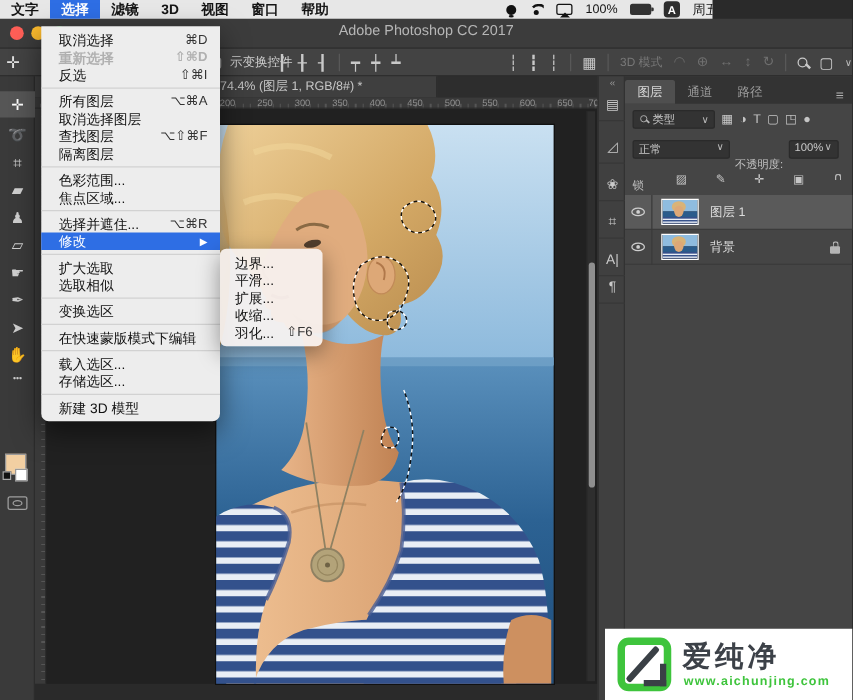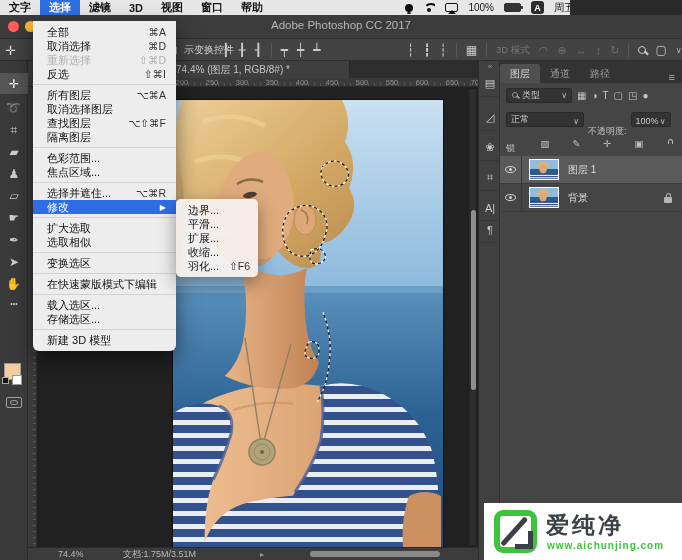--- a/index.html
+++ b/index.html
@@ -89,21 +89,21 @@
   .ptab{height:19px;padding:0 10px;font-size:10px;color:#9e9e9e;display:flex;align-items:center;}
   .ptab.active{background:#4f4f4f;color:#d8d8d8;border-radius:2px 2px 0 0;}
   .ptab-menu{margin-left:auto;color:#b5b5b5;font-size:11px;padding:0 7px;}
   .prow{position:absolute;left:0;width:182px;display:flex;align-items:center;color:#c9c9c9;font-size:9.5px;}
   .prow-filter{top:22px;height:24px;gap:5px;padding:0 6px;}
   .searchbox{width:66px;height:15px;background:#333;border:1px solid #2a2a2a;border-radius:2px;display:flex;align-items:center;gap:3px;padding:0 4px;font-size:9px;}
   .searchbox .mag{transform:scale(.72);border-color:#b5b5b5;}
   .searchbox .mag::after{background:#b5b5b5;}
   .fico{font-size:10px;color:#c5c5c5;}
   .prow-blend{top:46px;height:24px;gap:4px;padding:0 6px;}
-  .selbox{height:15px;background:#333;border:1px solid #2a2a2a;border-radius:2px;display:flex;align-items:flex-end;justify-content:space-between;padding:0 4px;font-size:9px;}
+  .selbox{height:15px;background:#333;border:1px solid #2a2a2a;border-radius:2px;display:flex;align-items:flex-start;justify-content:space-between;padding:0 4px;font-size:9px;}
   .blendsel{width:78px;}
   .valbox{width:40px;height:15px;}
   .plabel{font-size:9px;color:#c2c2c2;margin-top:24px;}
   .prow-lock{top:70px;height:24px;gap:23px;padding:0 6px;}
   .lockico{font-size:9.5px;color:#c5c5c5;}
   .layers{position:absolute;left:0;top:95px;width:182px;}
   .lrow{position:relative;width:182px;height:28px;display:flex;align-items:center;border-bottom:1px solid #3b3b3b;}
   .lrow.selected{background:#5a5a5a;}
   .eyecell{width:22px;height:28px;border-right:1px solid #3a3a3a;display:flex;align-items:center;justify-content:center;}
   .eye{display:inline-block;width:11px;height:7px;border:1px solid #cfcfcf;border-radius:50%;position:relative;}
@@ -120,21 +120,21 @@
   .wm-logo::before{content:"";position:absolute;left:-4px;top:13px;width:36px;height:4.5px;background:#3a4046;transform:rotate(-48deg);border-radius:2px;}
   .wm-logo::after{content:"";position:absolute;right:-2px;bottom:-2px;width:13px;height:13px;border-right:5px solid #3a4046;border-bottom:5px solid #3a4046;background:transparent;}
   .wm-brand{position:absolute;left:62px;top:7px;font-size:23px;font-weight:bold;color:#3c4148;letter-spacing:3px;}
   .wm-url{position:absolute;left:63px;top:37px;font-size:10px;font-weight:bold;color:#3ec43c;letter-spacing:1px;}
 
   
   .menu{position:absolute;left:33px;top:21px;width:143px;background:#ededed;border-radius:0 0 6px 6px;box-shadow:0 8px 22px rgba(0,0,0,.5);padding:4px 0;z-index:50;}
   .mi{height:14px;display:flex;align-items:center;padding:0 10px 0 14px;font-size:11px;color:#111;}
   .mi .lbl{flex:0 0 auto;}
   .mi .sc{margin-left:auto;color:#333;font-size:10.5px;}
-  .mi.dis{color:#b0b0b0;}
+  .mi.dis{color:#b0b0b0;font-weight:bold;}
   .mi.dis .sc{color:#b0b0b0;}
   .mi.hl{background:#2e6ee4;color:#fff;}
   .mi .arrow{margin-left:auto;font-size:8px;color:#fff;}
   .msep{height:1px;background:#d2d2d2;margin:3px 0;}
   .submenu{position:absolute;left:176px;top:199px;width:82px;background:rgba(248,242,240,.93);border-radius:5px;box-shadow:0 6px 18px rgba(0,0,0,.4);padding:4px 0;z-index:51;}
   .submenu .mi{padding:0 8px 0 12px;}
 </style>
 </head>
 <body>
 
@@ -322,26 +322,20 @@
         <path d="M138,150 q10,-4 14,4 q2,8 -8,10 q-10,0 -6,-14 Z"></path>
         <path d="M136,242 q10,-2 10,8 q0,10 -10,8 q-8,-2 0,-16 Z"></path>
         <path d="M150,212 q10,26 6,52 q-2,22 -12,38"></path>
       </g>
     </g>
   </svg>
   <div class="vscroll">
     <div class="vthumb"></div>
   </div>
 
-  <div class="statusbar">
-    <span class="sb-zoom">74.4%</span>
-    <span class="sb-doc">文档:1.75M/3.51M</span>
-    <span class="sb-arrow">▸</span>
-    <span class="hthumb"></span>
-  </div>
 
   <div class="rightstrip">
     <span class="rs-collapse">«</span>
     <span class="rs-icon" style="top:10px">▤</span>
     <span class="rs-icon" style="top:44px">◿</span>
     <span class="rs-icon" style="top:74px">❀</span>
     <span class="rs-icon" style="top:104px">⌗</span>
     <span class="rs-icon" style="top:134px">A|</span>
     <span class="rs-icon" style="top:156px">¶</span>
   </div>
@@ -426,24 +420,20 @@
   </div>
 
   <div class="watermark">
     <span class="wm-logo"></span>
     <span class="wm-brand">爱纯净</span>
     <span class="wm-url">www.aichunjing.com</span>
   </div>
 
   <div class="menu">
     <div class="mi">
-        <span class="lbl">全部</span>
-        <span class="sc">⌘A</span>
-      </div>
-    <div class="mi">
         <span class="lbl">取消选择</span>
         <span class="sc">⌘D</span>
       </div>
     <div class="mi dis">
         <span class="lbl">重新选择</span>
         <span class="sc">⇧⌘D</span>
       </div>
     <div class="mi">
         <span class="lbl">反选</span>
         <span class="sc">⇧⌘I</span>

